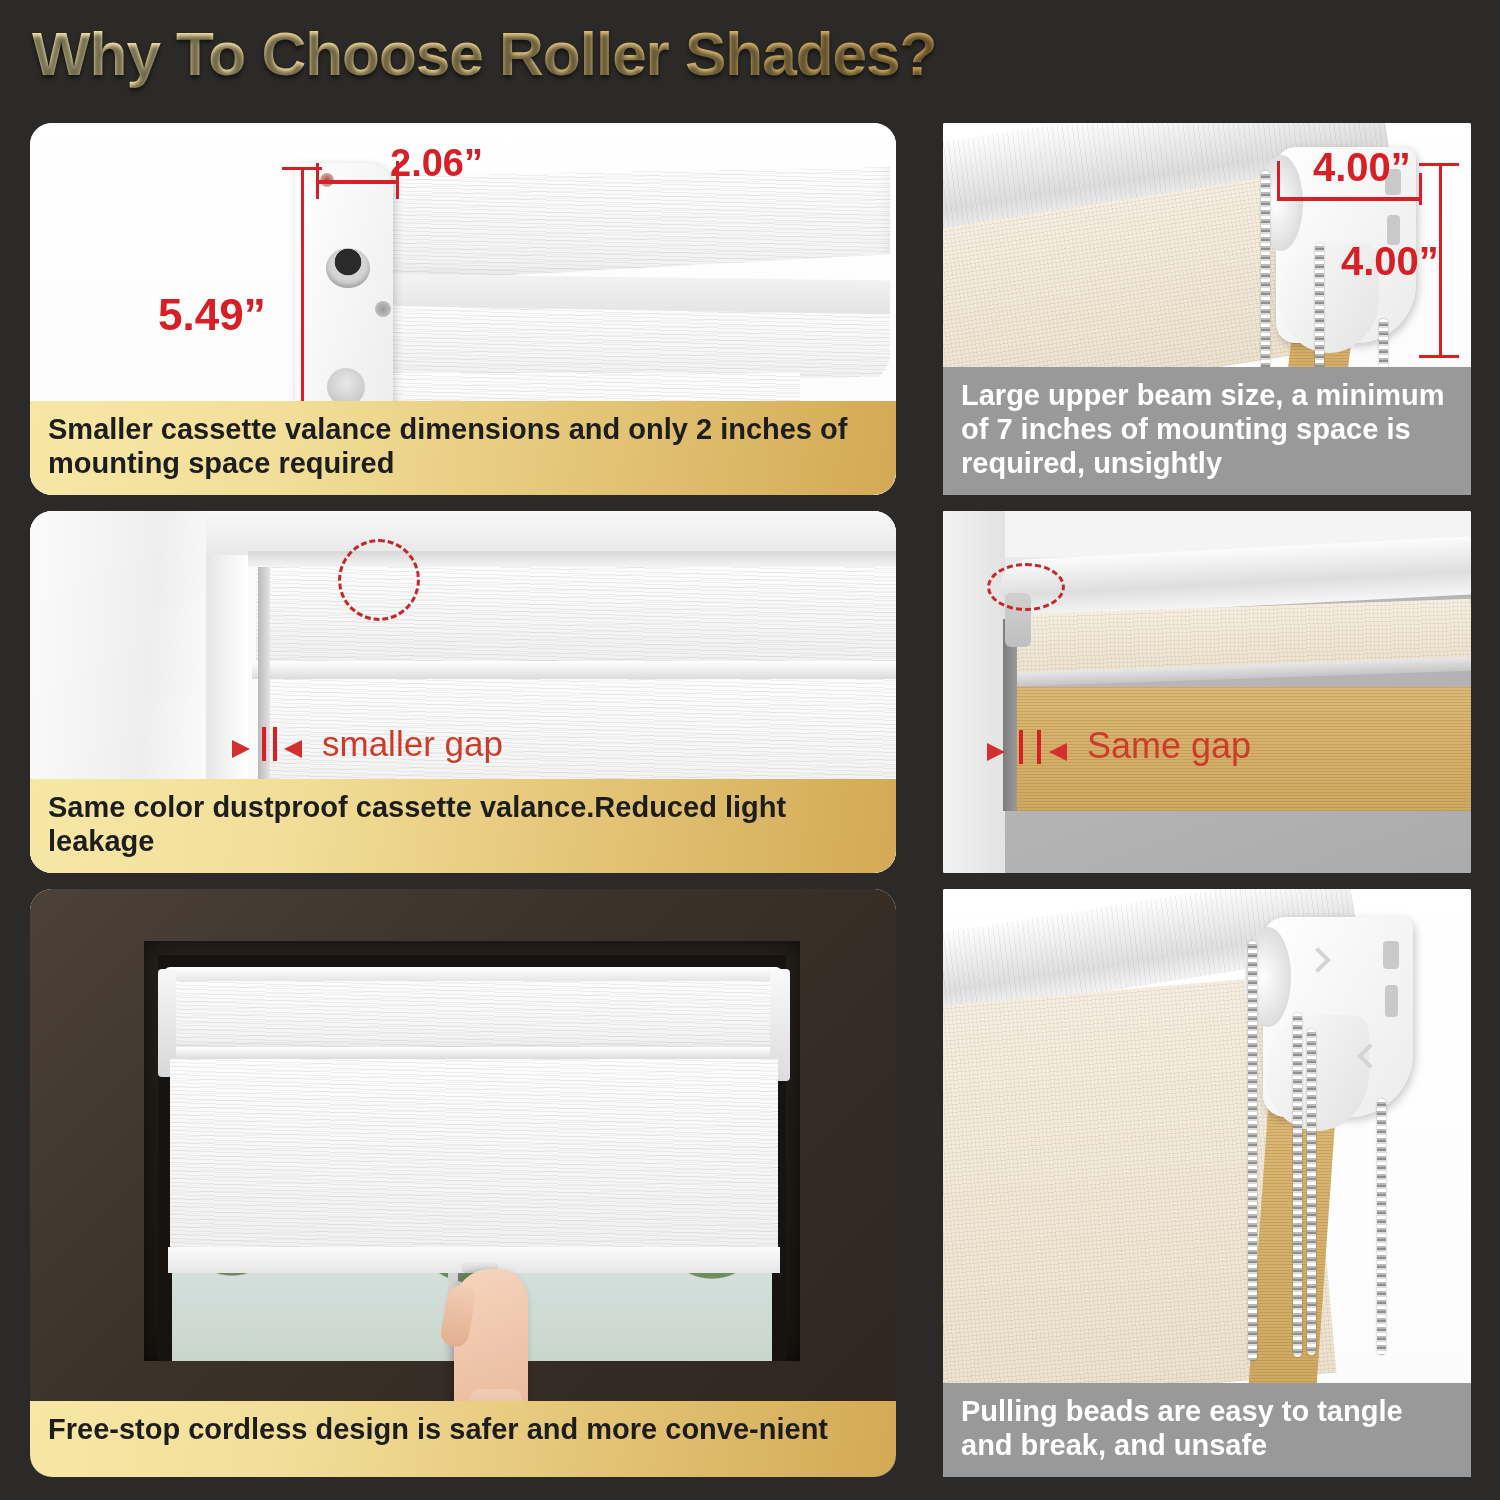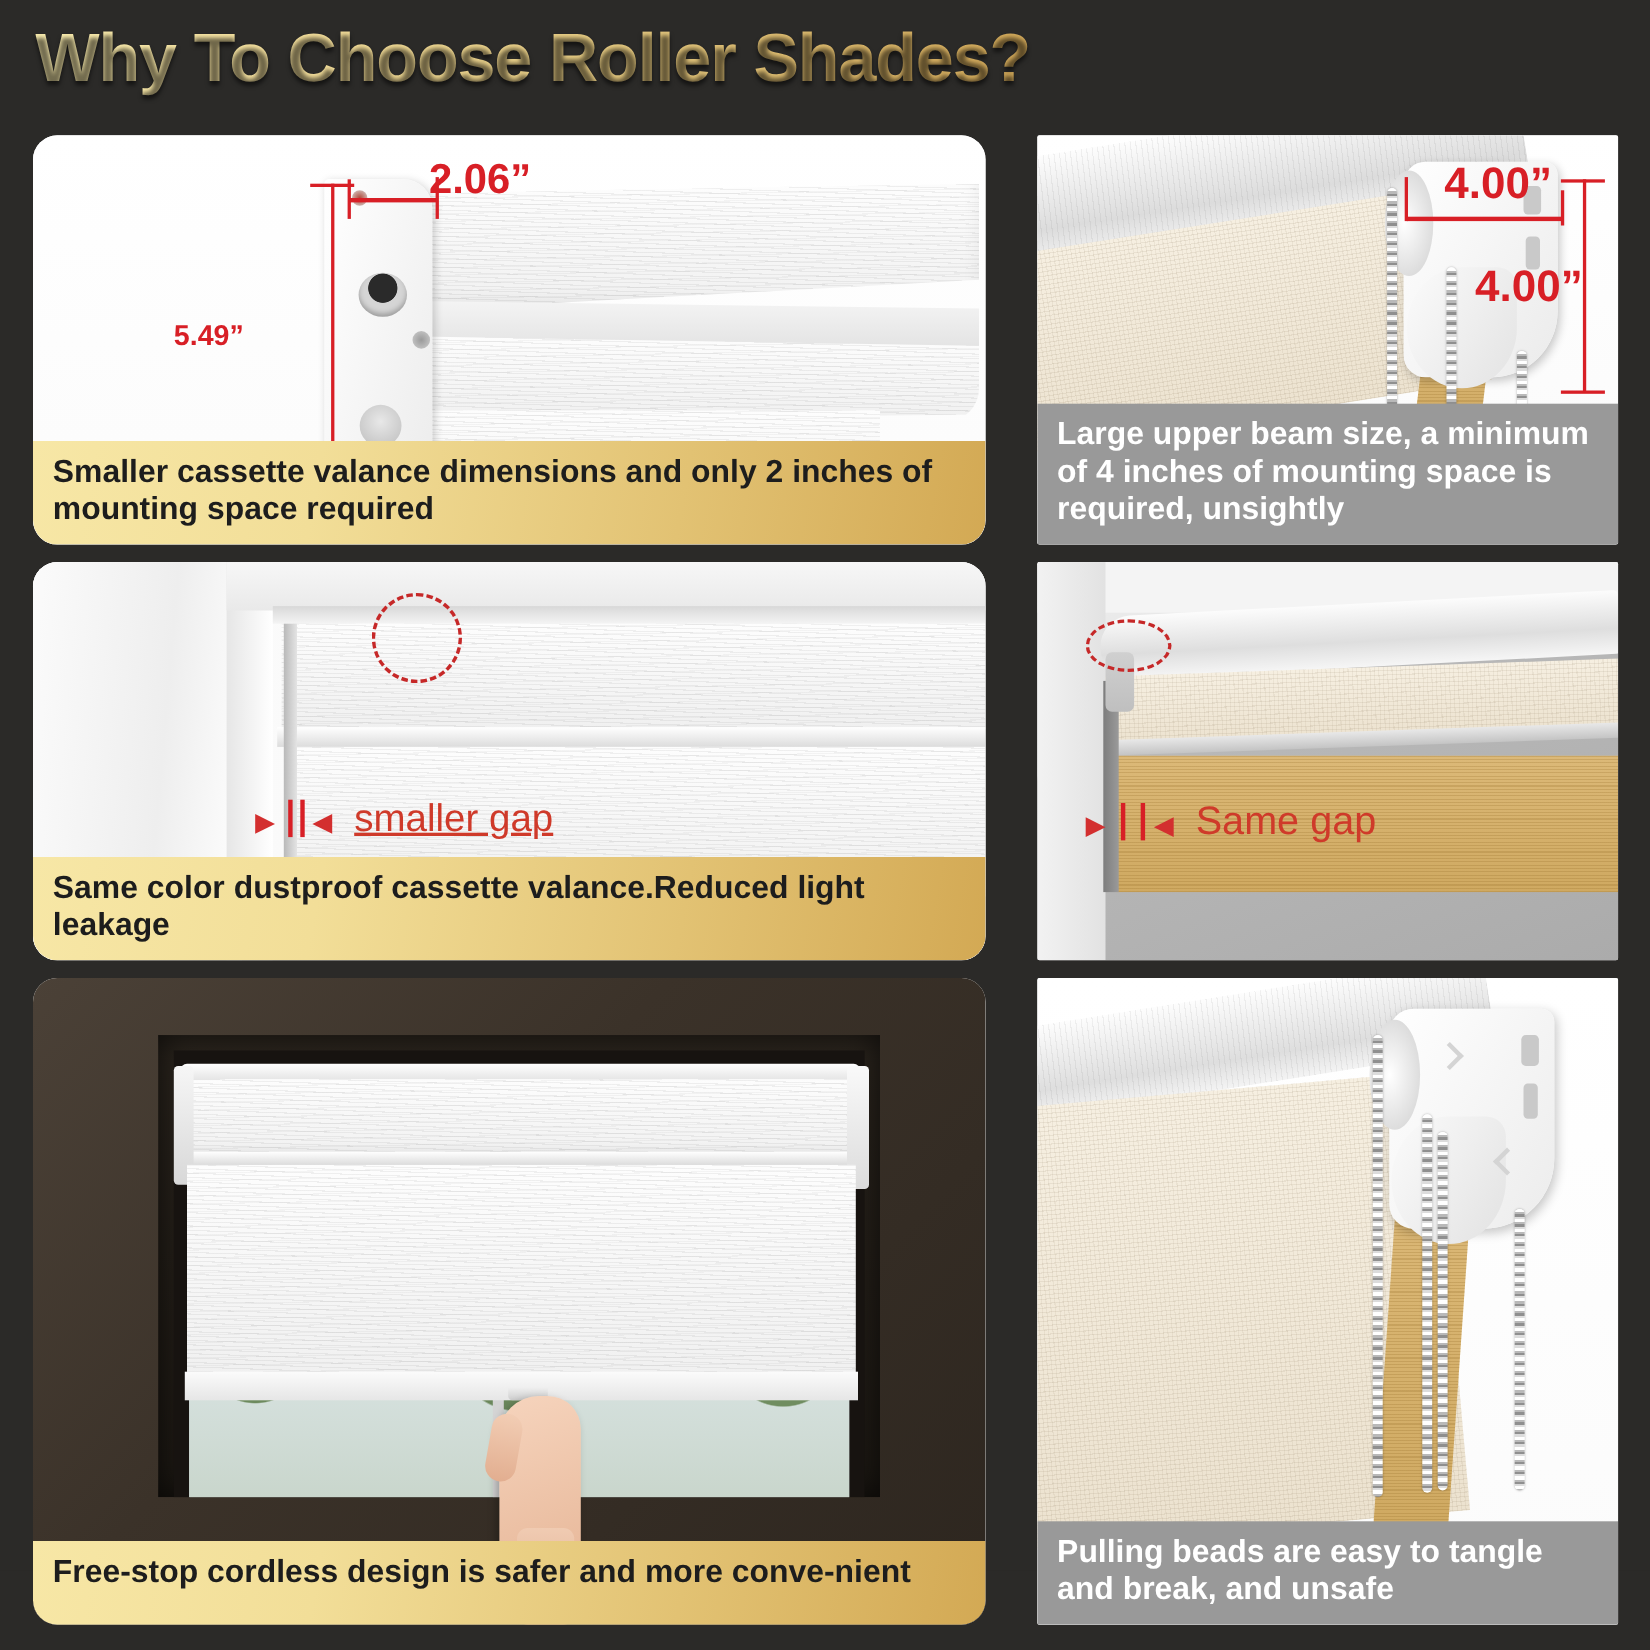--- a/index.html
+++ b/index.html
@@ -117,21 +117,21 @@
                   background:radial-gradient(circle,#b04a3a,#d8d8d8);border-radius:50%;"></div>
 
       <div class="rline" style="left:288px;top:57px;width:80px;height:4px;"></div>
       <div class="rline" style="left:286px;top:40px;width:3px;height:36px;"></div>
       <div class="rline" style="left:366px;top:38px;width:3px;height:38px;"></div>
       <div class="dim" style="left:360px;top:19px;font-size:38px;">2.06”</div>
 
       <div class="rline" style="left:271px;top:44px;width:3px;height:290px;"></div>
       <div class="rline" style="left:252px;top:44px;width:40px;height:3px;"></div>
       <div class="rline" style="left:246px;top:332px;width:46px;height:3px;"></div>
-      <div class="dim" style="left:128px;top:167px;font-size:26px;">5.49”</div>
+      <div class="dim" style="left:128px;top:167px;font-size:44px;">5.49”</div>
     </div>
 
     <div class="cap gold">Smaller cassette valance dimensions and only 2 inches of mounting space required</div>
   </div>
 
   <div class="panel right r1">
     <div class="photo" style="background:linear-gradient(#ffffff,#fafafa);">
 
       <div style="position:absolute;left:-20px;top:22px;width:460px;height:96px;
                   transform:rotate(-9deg);transform-origin:left top;
@@ -168,21 +168,21 @@
       <div class="rline" style="left:334px;top:38px;width:3px;height:40px;"></div>
       <div class="rline" style="left:476px;top:50px;width:3px;height:32px;"></div>
       <div class="dim" style="left:370px;top:22px;font-size:40px;">4.00”</div>
 
       <div class="rline" style="left:496px;top:40px;width:3px;height:194px;"></div>
       <div class="rline" style="left:476px;top:40px;width:40px;height:3px;"></div>
       <div class="rline" style="left:476px;top:232px;width:40px;height:3px;"></div>
       <div class="dim" style="left:398px;top:116px;font-size:40px;">4.00”</div>
     </div>
 
-    <div class="cap gray">Large upper beam size, a minimum of 4 inches of mounting space is required, unsightly</div>
+    <div class="cap gray">Large upper beam size, a minimum of 7 inches of mounting space is required, unsightly</div>
   </div>
 
   <div class="panel left r2">
     <div class="photo" style="background:linear-gradient(100deg,#fdfdfd,#f3f3f3);">
 
       <div style="position:absolute;left:0;top:0;width:190px;height:100%;
                   background:linear-gradient(95deg,#fbfbfb,#eeeeee 60%,#ffffff);"></div>
       <div style="position:absolute;left:176px;top:0;width:42px;height:100%;
                   background:linear-gradient(90deg,#e6e6e6,#ffffff);"></div>
       <div style="position:absolute;left:176px;top:0;width:690px;height:44px;
@@ -197,21 +197,21 @@
       <div class="wtex" style="position:absolute;left:236px;top:168px;width:630px;height:136px;"></div>
       <div style="position:absolute;left:228px;top:56px;width:12px;height:248px;
                   background:linear-gradient(90deg,#b9b9b9,#e4e4e4);"></div>
 
       <div class="dashcircle" style="left:308px;top:28px;width:82px;height:82px;"></div>
 
       <div class="arrowR" style="left:202px;top:229px;"></div>
       <div class="rline" style="left:232px;top:216px;width:4px;height:34px;"></div>
       <div class="rline" style="left:243px;top:216px;width:4px;height:34px;"></div>
       <div class="arrowL" style="left:254px;top:229px;"></div>
-      <div class="rlabel" style="left:292px;top:213px;font-size:35px;text-decoration:underline;">smaller gap</div>
+      <div class="rlabel" style="left:292px;top:213px;font-size:35px;">smaller gap</div>
     </div>
 
     <div class="cap gold">Same color dustproof cassette valance.Reduced light leakage</div>
   </div>
 
   <div class="panel right r2">
     <div class="photo" style="background:linear-gradient(160deg,#efefef 0%,#e2e2e2 35%,#b9b9b9 36%,#ababab 100%);">
 
       <div style="position:absolute;left:0;top:0;width:100%;height:46px;background:#f4f4f4;"></div>
       <div style="position:absolute;left:0;top:0;width:62px;height:100%;

